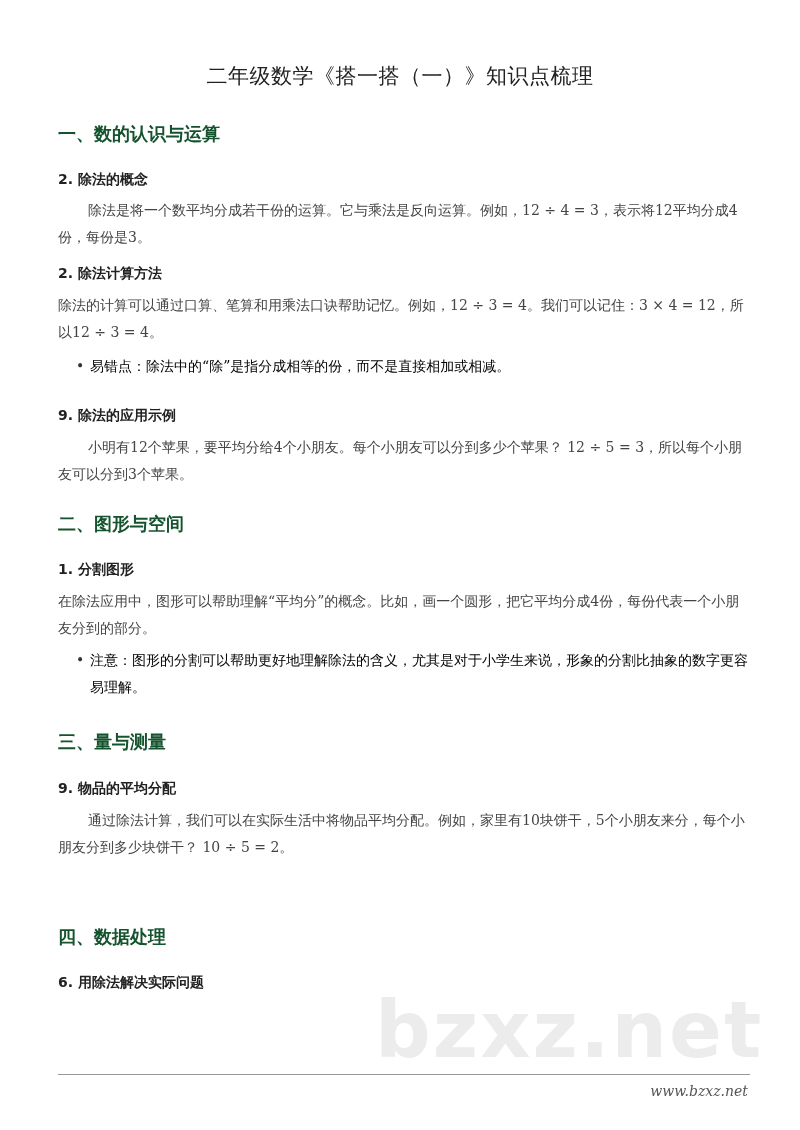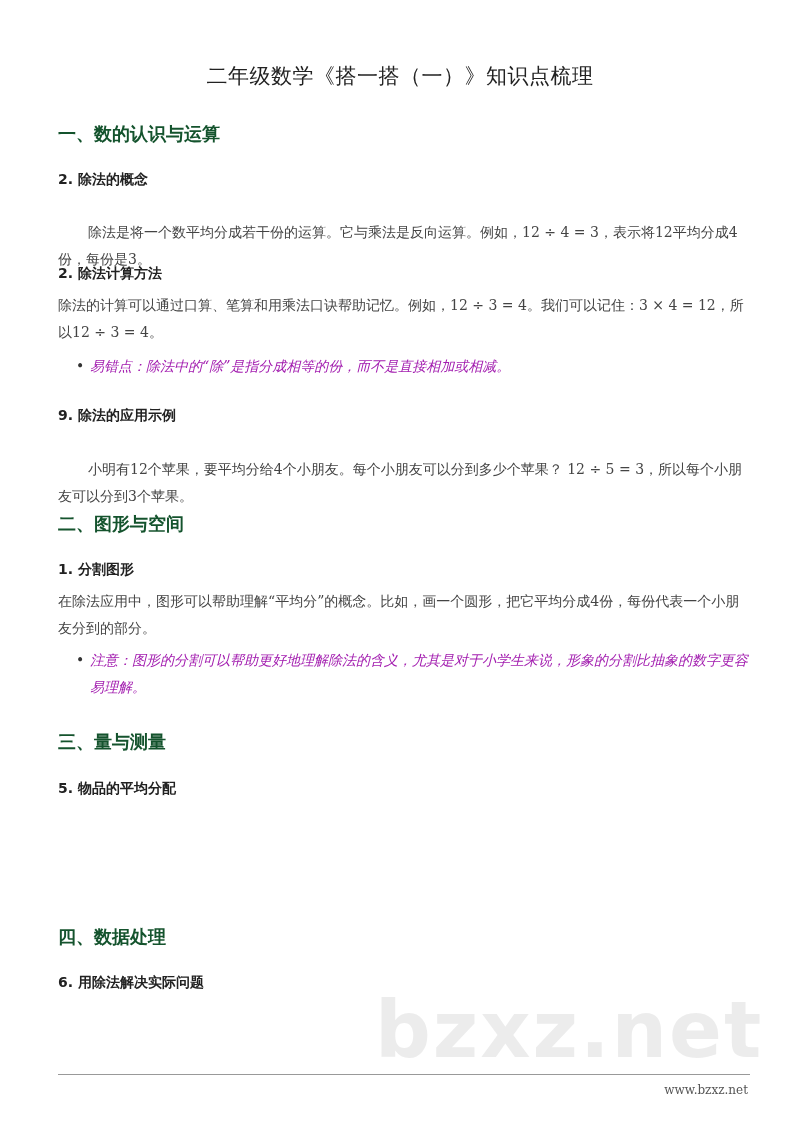--- a/index.html
+++ b/index.html
@@ -6,26 +6,26 @@
   body { width: 800px; height: 1130px; position: relative; overflow: hidden;
          font-family: "DejaVu Serif", "Liberation Serif", serif; color: #333; }
   .page { position: absolute; left: 0; top: 0; width: 800px; height: 1130px; border-radius: 32px; }
   .title { position: absolute; top: 62px; left: 0; width: 800px; text-align: center;
            font-family: "DejaVu Sans", sans-serif; font-size: 21px; color: #222; letter-spacing: 0.5px; }
   .h2 { position: absolute; left: 58px; font-family: "DejaVu Sans", sans-serif; font-size: 18px;
         color: #14532d; font-weight: bold; }
   .h3 { position: absolute; left: 58px; font-family: "DejaVu Sans", sans-serif; font-size: 14px;
         font-weight: bold; color: #222; }
   .p { position: absolute; left: 58px; width: 690px; font-size: 14px; line-height: 27px; color: #444; }
-  .indent { text-indent: 30px; margin-top: 22px; }
-  .bullet { position: absolute; left: 76px; width: 670px; font-size: 14px; line-height: 27px; color: #a21caf;
-            padding-left: 14px; font-style: italic; }
+  .indent { text-indent: 30px; }
+  .bullet { position: absolute; left: 76px; width: 670px; font-size: 14px; line-height: 27px; color: #000000;
+            padding-left: 14px; }
   .bullet::before { content: "•"; position: absolute; left: 0; top: 0; color: #333; }
   .rule { position: absolute; left: 58px; top: 1074px; width: 692px; height: 1px; background: #999; }
-  .footer { position: absolute; right: 52px; top: 1083px; font-size: 12px; color: #555; }
+  .footer { position: absolute; right: 52px; top: 1083px; font-style: italic; font-size: 14px; color: #555; }
   .watermark { position: absolute; left: 375px; top: 985px; font-family: "DejaVu Sans", sans-serif;
                font-weight: bold; font-size: 78px; color: rgba(200,200,200,0.35); letter-spacing: 2px; }
 </style>
 </head>
 <body>
 
 <div class="page">
   <div class="title">二年级数学《搭一搭（一）》知识点梳理</div>
 
   <div class="h2" style="top:122px">一、数的认识与运算</div>
@@ -38,21 +38,22 @@
 
   <div class="h3" style="top:407px">9. 除法的应用示例</div>
   <div class="p indent" style="top:434px">小明有12个苹果，要平均分给4个小朋友。每个小朋友可以分到多少个苹果？ 12 ÷ 5 = 3，所以每个小朋友可以分到3个苹果。</div>
 
   <div class="h2" style="top:512px">二、图形与空间</div>
   <div class="h3" style="top:561px">1. 分割图形</div>
   <div class="p" style="top:588px">在除法应用中，图形可以帮助理解“平均分”的概念。比如，画一个圆形，把它平均分成4份，每份代表一个小朋友分到的部分。</div>
   <div class="bullet" style="top:647px">注意：图形的分割可以帮助更好地理解除法的含义，尤其是对于小学生来说，形象的分割比抽象的数字更容易理解。</div>
 
   <div class="h2" style="top:730px">三、量与测量</div>
-  <div class="h3" style="top:780px">5. 物品的平均分配</div>
+  <div class="h3" style="top:780px">9. 物品的平均分配</div>
+  <div class="p indent" style="top:807px">通过除法计算，我们可以在实际生活中将物品平均分配。例如，家里有10块饼干，5个小朋友来分，每个小朋友分到多少块饼干？ 10 ÷ 5 = 2。</div>
 
   <div class="h2" style="top:925px">四、数据处理</div>
   <div class="h3" style="top:974px">6. 用除法解决实际问题</div>
 
   <div class="watermark">bzxz.net</div>
   <div class="rule"></div>
   <div class="footer">www.bzxz.net</div>
 </div>
 
 </body></html>

